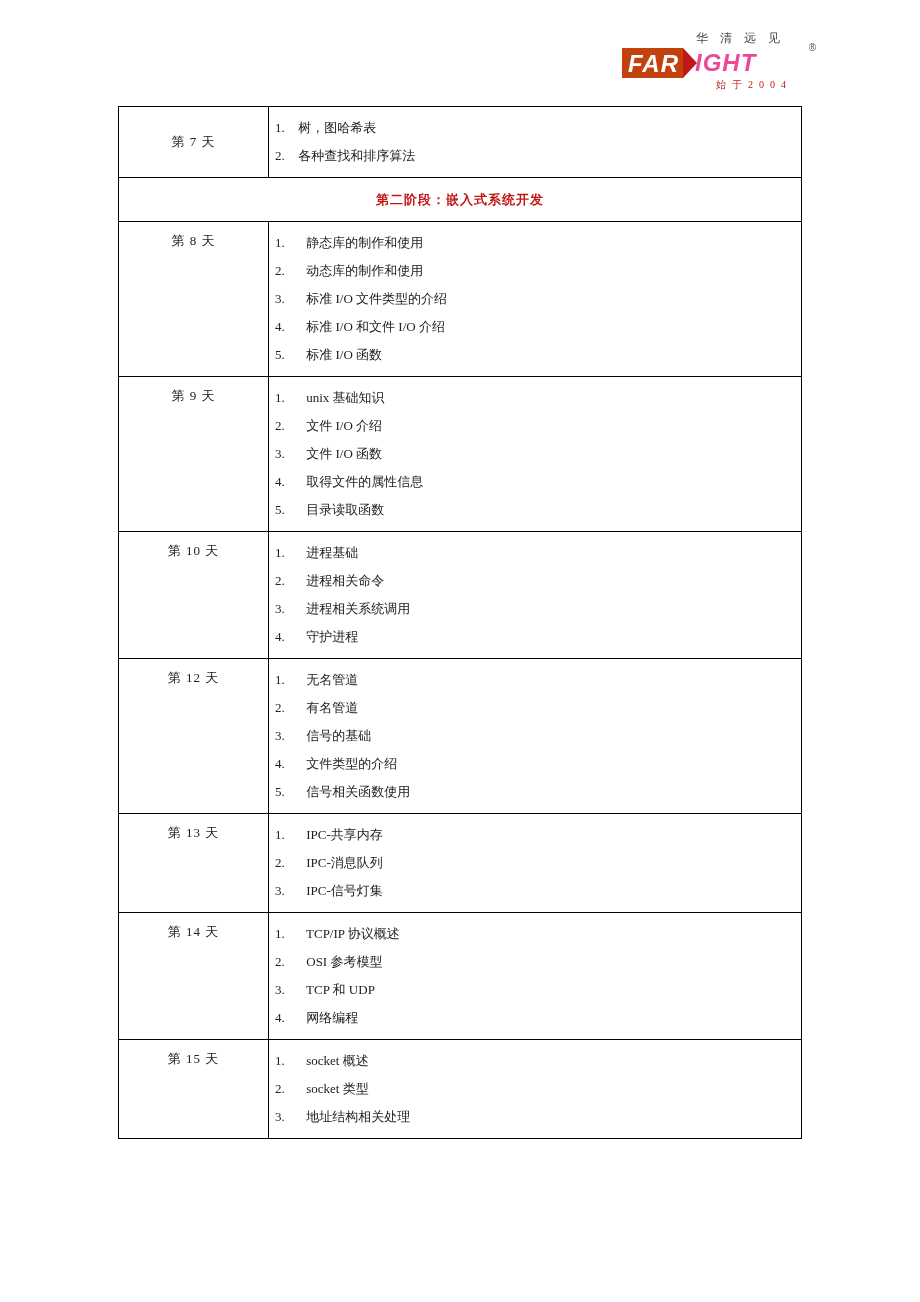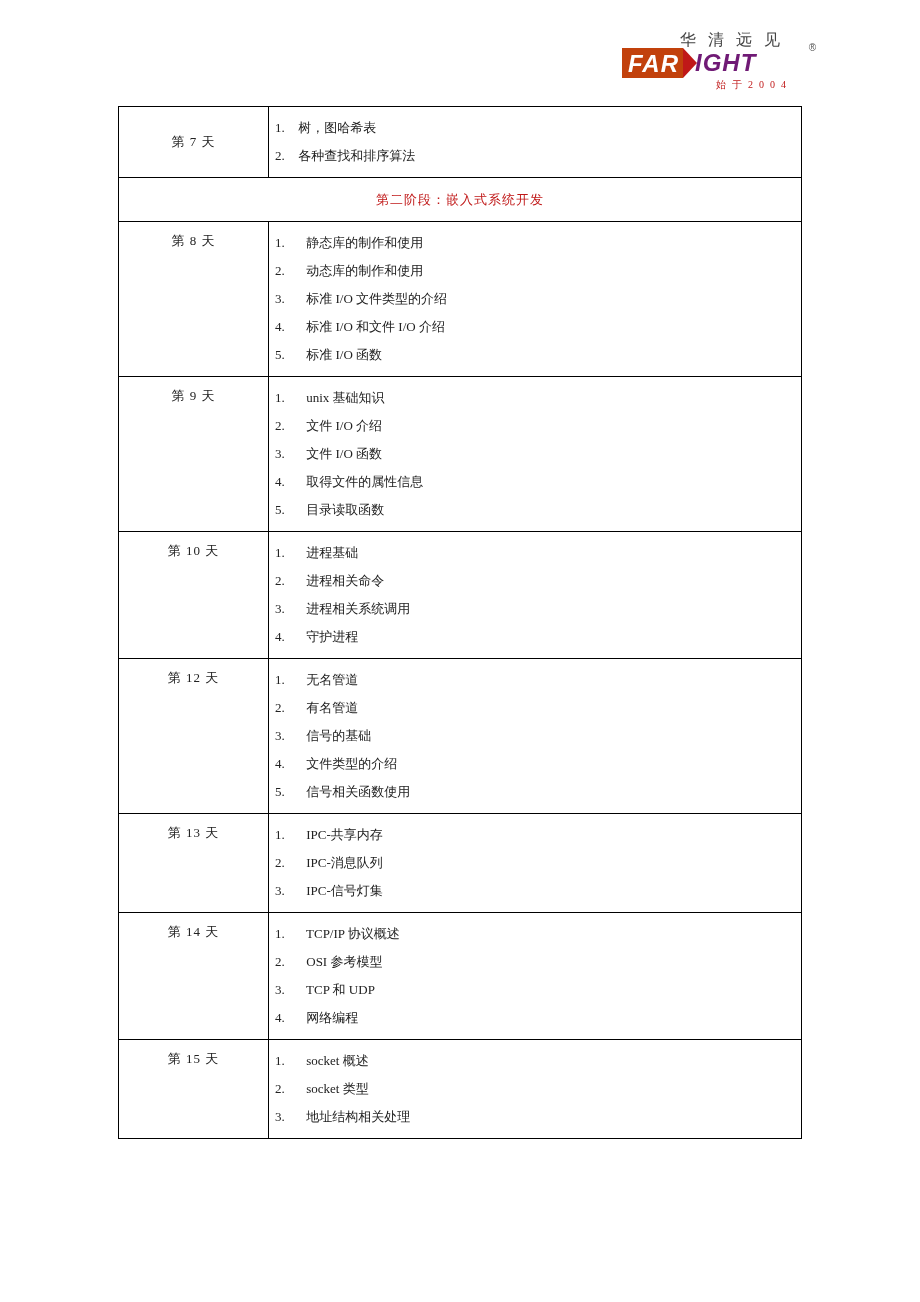--- a/index.html
+++ b/index.html
@@ -10,21 +10,21 @@
     display: flex;
     justify-content: flex-end;
     padding: 0 118px 14px 0;
   }
   .logo {
     width: 180px; height: 62px;
     position: relative;
   }
   .logo .top {
     position: absolute; top: 0; right: 10px;
-    font-size: 16px; letter-spacing: 12px; color: #444;
+    font-size: 12px; letter-spacing: 12px; color: #444;
     font-family: "KaiTi","STKaiti","SimSun",serif;
   }
   .logo .bar {
     position: absolute; top: 18px; left: 0; right: 0;
     height: 30px;
     display: flex; align-items: center;
     font-family: "Arial Black", Arial, sans-serif;
   }
   .logo .far {
     background: #c2410c; color: #fff;
@@ -32,21 +32,21 @@
     padding: 1px 4px 1px 6px; letter-spacing: 1px;
     height: 30px; line-height: 30px;
   }
   .logo .tri {
     width: 0; height: 0;
     border-top: 15px solid transparent;
     border-bottom: 15px solid transparent;
     border-left: 14px solid #c01818;
   }
   .logo .ight {
-    color: #701a75; font-size: 24px; font-weight: 900; font-style: italic;
+    color: #ec4899; font-size: 24px; font-weight: 900; font-style: italic;
     margin-left: -2px;
     letter-spacing: 1px;
   }
   .logo .reg {
     position: absolute; top: -6px; right: -14px; font-size: 10px; color: #555;
   }
   .logo .bottom {
     position: absolute; bottom: 0; right: 10px;
     font-size: 10px; letter-spacing: 6px; color: #c01818;
     font-family: "SimSun", serif;
@@ -88,21 +88,21 @@
     display: inline-block;
     min-width: 28px;
   }
   td.content.day7 { padding-left: 6px; }
   td.content.day7 li .num { min-width: 20px; }
   td.stage {
     height: 44px;
     text-align: center;
     color: #c01818;
     font-size: 13px;
-    font-weight: normal;
+    font-weight: bold;
     letter-spacing: 1px;
   }
   td.day.top { vertical-align: top; padding-top: 10px; }
 </style>
 </head>
 <body>
 
 <div class="header">
   <div class="logo">
     <div class="top">华清远见</div>

